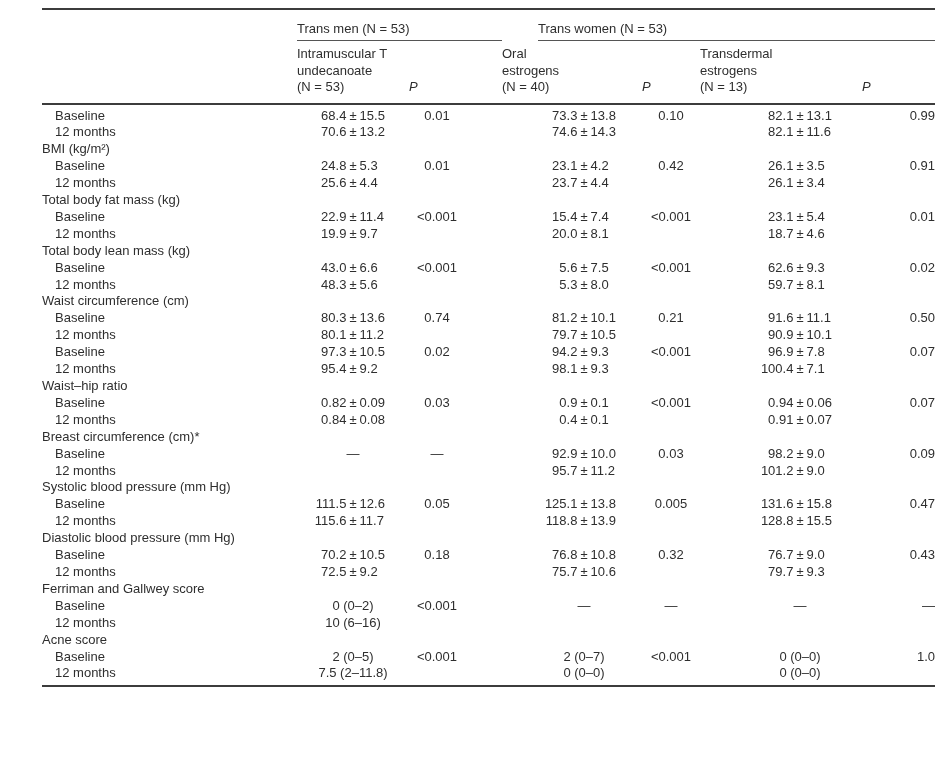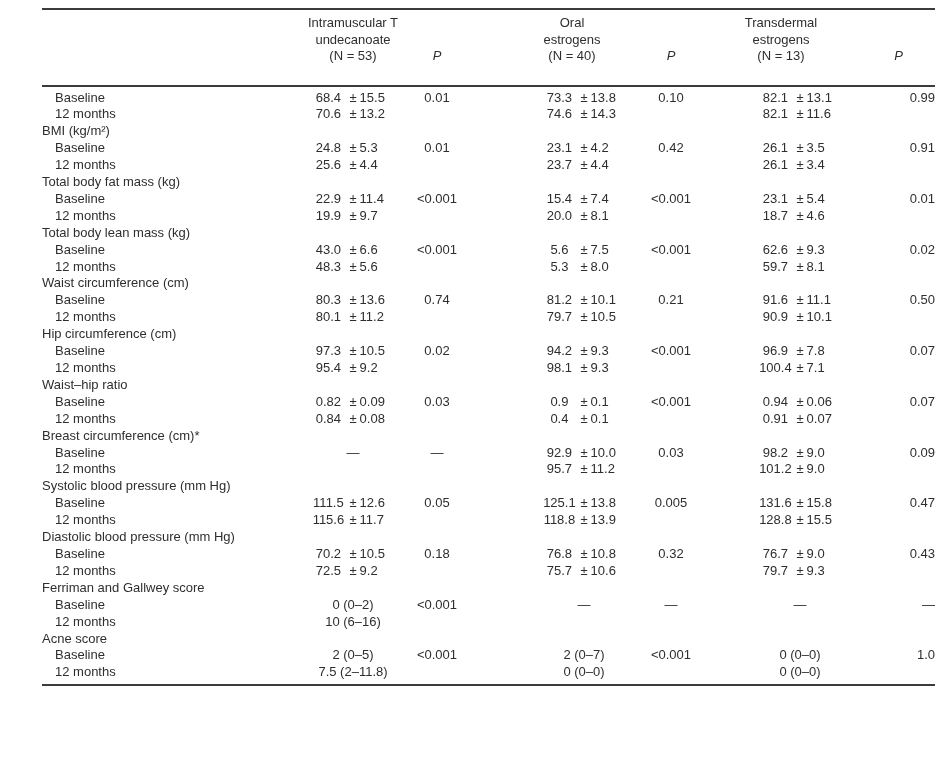--- a/index.html
+++ b/index.html
@@ -32,22 +32,22 @@
   col.w-v3{width:162px;}
   col.w-p3{width:73px;}
   th,td{padding:0;font-weight:normal;}
   
   .group-row th{height:27px;vertical-align:bottom;text-align:left;font-size:13px;line-height:16px;}
   .grp-men{border-bottom:1.5px solid #555;padding-bottom:3px;}
   .grp-women{padding-left:36px;}
   .grp-women-inner{display:block;border-bottom:1.5px solid #555;padding-bottom:3px;}
   
   .sub-row th{
-    vertical-align:bottom;text-align:center;
-    padding:5px 0 20px 0;
+    vertical-align:bottom;text-align:left;
+    padding:5px 0 7px 0;
     line-height:16.5px;
     white-space:pre-line;
     border-bottom:2.5px solid #3c3c3c;
   }
   .h-p{font-style:italic;}
   .h-p1{padding-left:16px;}
   .h-p2{padding-left:6px;}
   .h-p3{padding-left:40px;}
   .h-trans{padding-left:52px;}
   
@@ -55,21 +55,21 @@
   tbody tr:first-child td{padding-top:3px;}
   tbody tr:last-child td{padding-bottom:3px;}
   .cat{text-align:left;}
   .rowlab{text-align:left;padding-left:13px;}
   .c-v1{text-align:center;}
   .c-p1{text-align:center;}
   .c-v2{text-align:center;padding-left:24px;}
   .c-p2{text-align:center;}
   .c-v3{text-align:center;padding-left:38px;}
   .c-p3{text-align:right;padding-left:27px;}
-  .nl{display:inline-block;min-width:36px;text-align:center;}
+  .nl{display:inline-block;min-width:36px;text-align:right;}
   .pm{display:inline-block;padding:0 3px;}
   .nr{display:inline-block;min-width:36px;text-align:left;}
 </style>
 </head>
 <body>
 
 <div class="page">
   <div class="content">
 
 
@@ -78,20 +78,27 @@
         <col class="w-label">
           <col class="w-v1">
           <col class="w-p1">
           <col class="w-sp">
         <col class="w-v2">
           <col class="w-p2">
           <col class="w-v3">
           <col class="w-p3">
       </colgroup>
       <thead>
+        <tr class="group-row">
+          <th></th>
+          <th colspan="3" class="grp-men">Trans men (N = 53)</th>
+          <th colspan="4" class="grp-women">
+            <span class="grp-women-inner">Trans women (N = 53)</span>
+          </th>
+        </tr>
         <tr class="sub-row">
           <th></th>
           <th class="h-col">Intramuscular T
 undecanoate
 (N = 53)</th>
           <th class="h-p h-p1">P</th>
           <th></th>
           <th class="h-col">Oral
 estrogens
 (N = 40)</th>
@@ -209,23 +216,20 @@
             <td class="rowlab">12 months</td>
             <td class="c-v1"><span class="nl">80.1</span><span class="pm">±</span><span class="nr">11.2</span></td>
             <td class="c-p1"></td>
             <td class="c-sp"></td>
             <td class="c-v2"><span class="nl">79.7</span><span class="pm">±</span><span class="nr">10.5</span></td>
             <td class="c-p2"></td>
             <td class="c-v3"><span class="nl">90.9</span><span class="pm">±</span><span class="nr">10.1</span></td>
             <td class="c-p3"></td>
           </tr>
           <tr>
-            <td colspan="8" class="cat">Hip circumference (cm)</td>
-          </tr>
-          <tr>
             <td class="rowlab">Baseline</td>
             <td class="c-v1"><span class="nl">97.3</span><span class="pm">±</span><span class="nr">10.5</span></td>
             <td class="c-p1">0.02</td>
             <td class="c-sp"></td>
             <td class="c-v2"><span class="nl">94.2</span><span class="pm">±</span><span class="nr">9.3</span></td>
             <td class="c-p2">&lt;0.001</td>
             <td class="c-v3"><span class="nl">96.9</span><span class="pm">±</span><span class="nr">7.8</span></td>
             <td class="c-p3">0.07</td>
           </tr>
           <tr>

